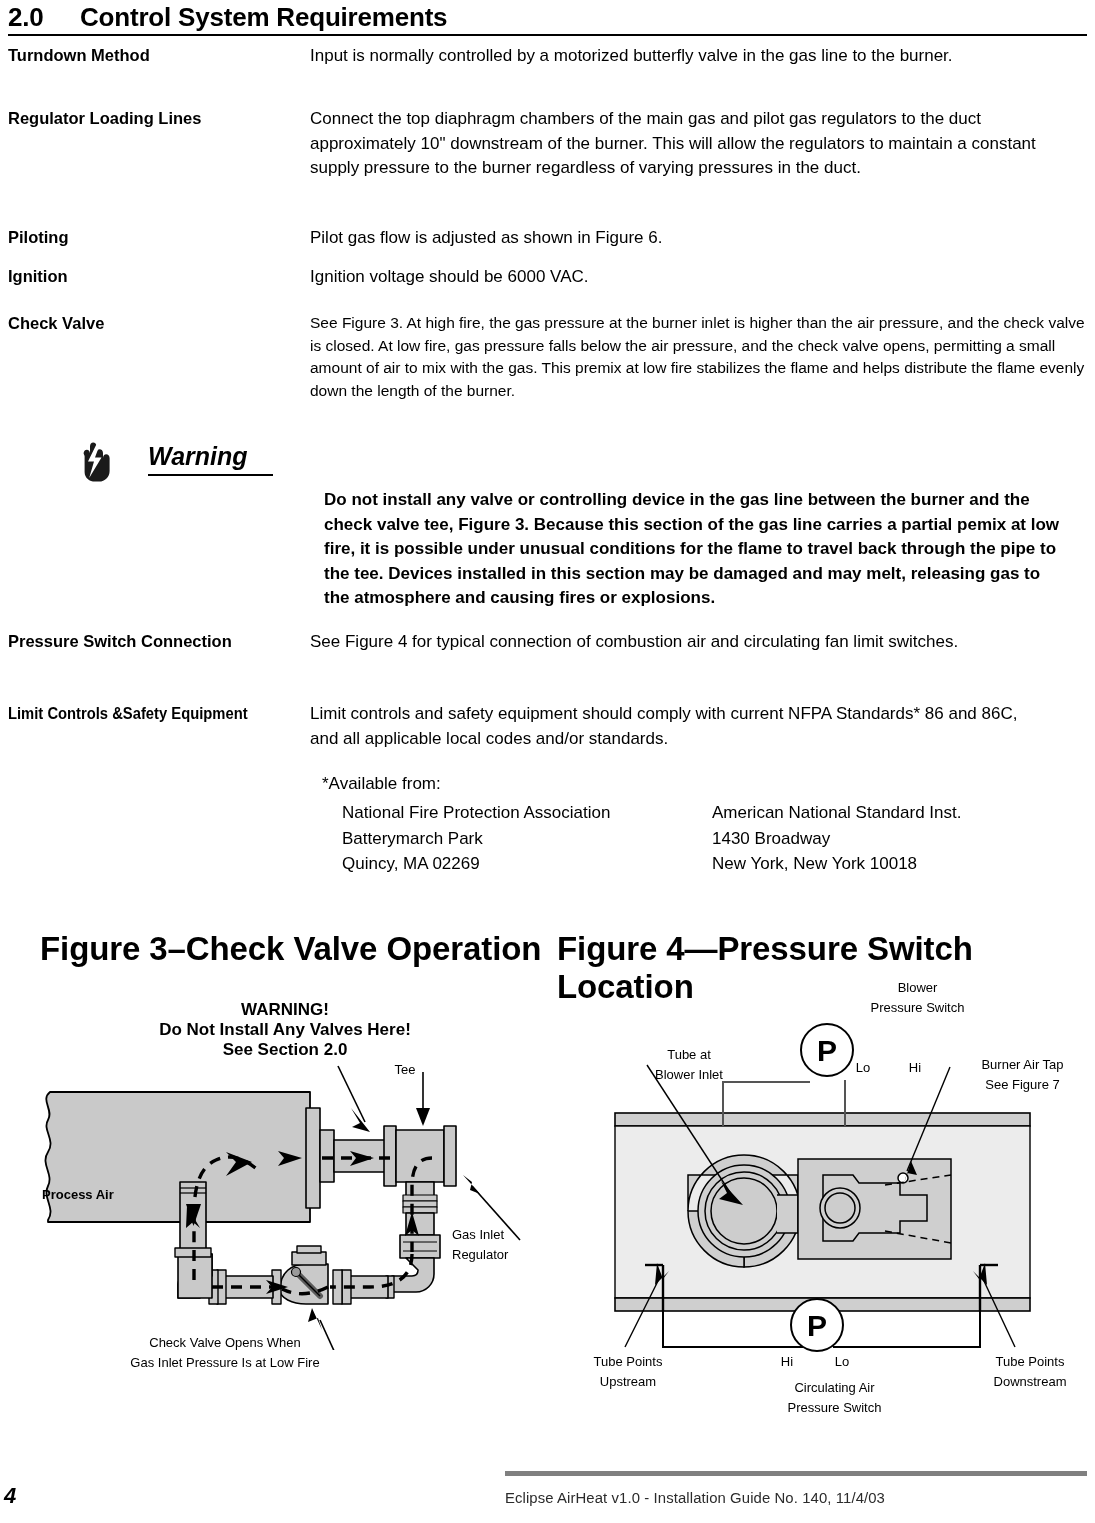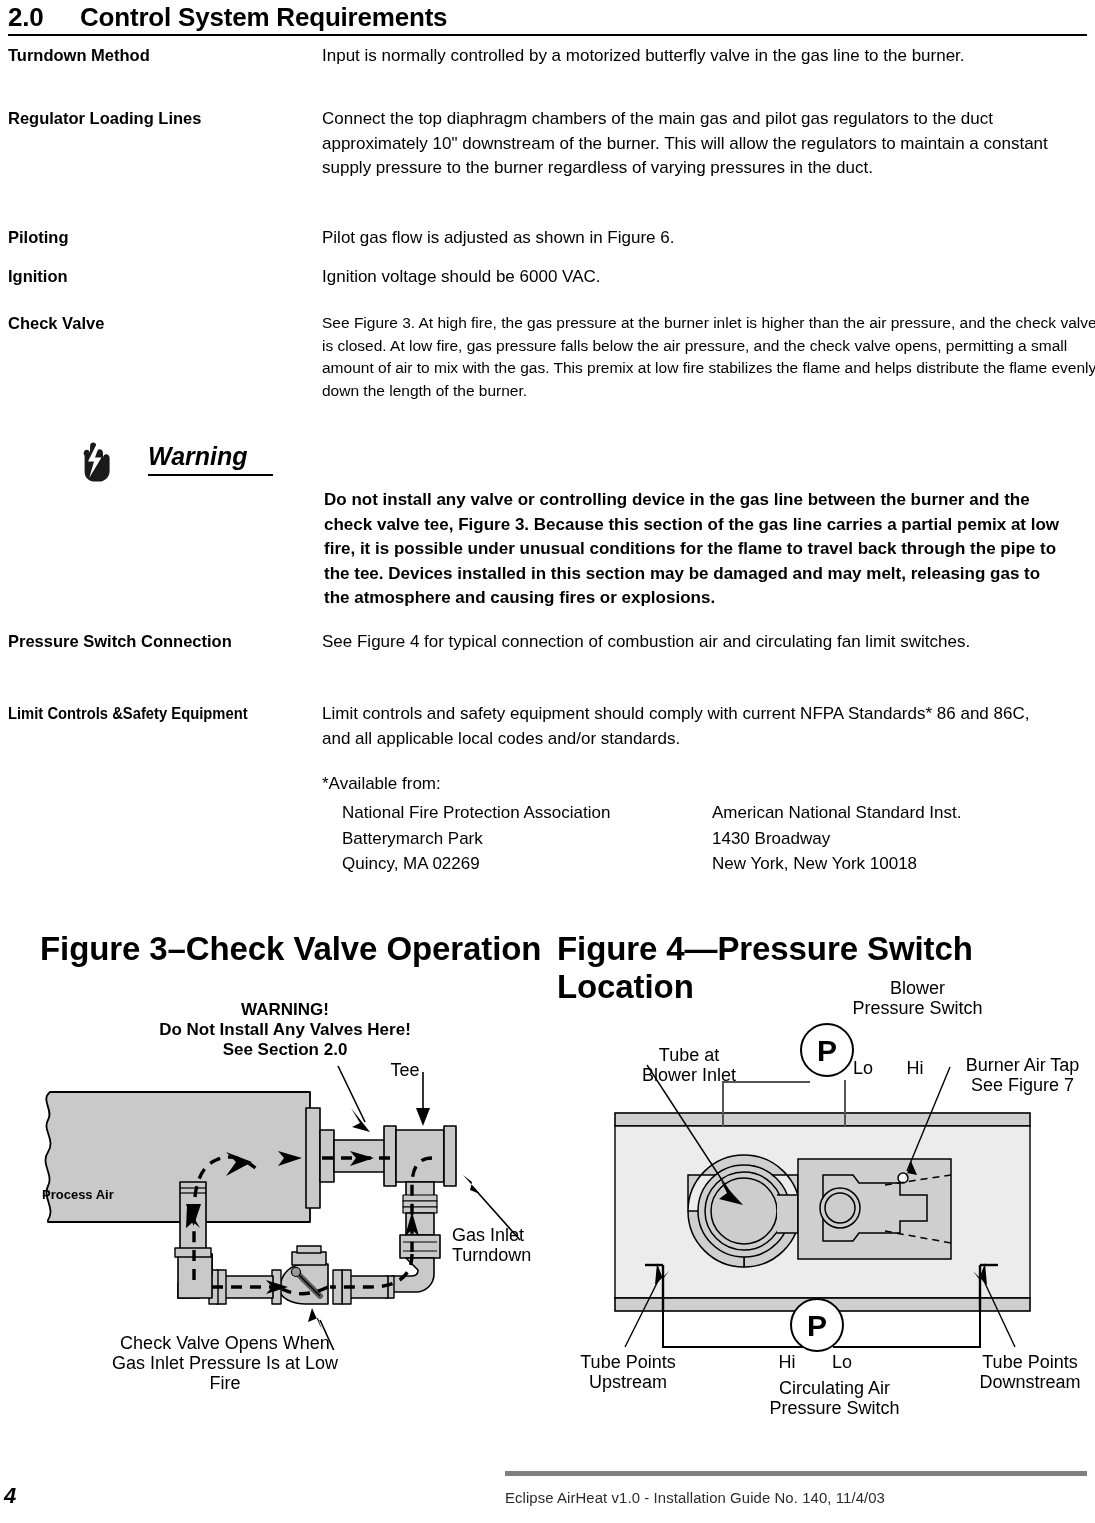--- a/index.html
+++ b/index.html
@@ -57,21 +57,20 @@
     transform-origin: left top;
     white-space: nowrap;
     width: 340px;
   }
   .row .desc {
     position: absolute;
     left: 302px;
     top: 0;
     font-size: 17px;
     line-height: 24.5px;
-    margin-left: 12px;
   }
   .row .desc.small {
     font-size: 15.5px;
     line-height: 22.5px;
   }
 
   
   .warn-wrap { position: absolute; left: 8px; width: 1079px; }
   .warn-icon {
     position: absolute;
@@ -153,21 +152,21 @@
     left: 4px;
     top: 1483px;
     font-size: 22px;
     font-weight: bold;
     font-style: italic;
   }
 
   
   .lbl {
     position: absolute;
-    font-size: 18px;
+    font-size: 13px;
     line-height: 20px;
     text-align: center;
     white-space: pre-line;
   }
   .lbl.bold { font-weight: bold; }
   .lbl.left { text-align: left; }
 </style>
 </head>
 <body>
 
@@ -344,21 +343,21 @@
     </g>
   </svg>
 </div>
 
 <div class="lbl bold" style="left:135px; top:1000px; width:300px; font-size:17px;">WARNING!
 Do Not Install Any Valves Here!
 See Section 2.0</div>
 <div class="lbl" style="left:375px; top:1060px; width:60px;">Tee</div>
 <div class="lbl bold left" style="left:42px; top:1185px; width:160px; font-size:13px;">Process Air</div>
 <div class="lbl left" style="left:452px; top:1225px; width:110px;">Gas Inlet
-Turndown</div>
+Regulator</div>
 <div class="lbl" style="left:100px; top:1333px; width:250px;">Check Valve Opens When
 Gas Inlet Pressure Is at Low Fire</div>
 
 <div class="figure" style="left:555px; top:995px; width:535px; height:380px;">
   <svg width="535" height="380" viewBox="0 0 535 380" aria-hidden="true">
 
     <rect x="60" y="118" width="415" height="13" fill="#cfcfcf" stroke="#000" stroke-width="1.6"></rect>
     <rect x="60" y="131" width="415" height="172" fill="#ececec" stroke="#000" stroke-width="1.4"></rect>
     <rect x="60" y="303" width="415" height="13" fill="#cfcfcf" stroke="#000" stroke-width="1.6"></rect>
 

